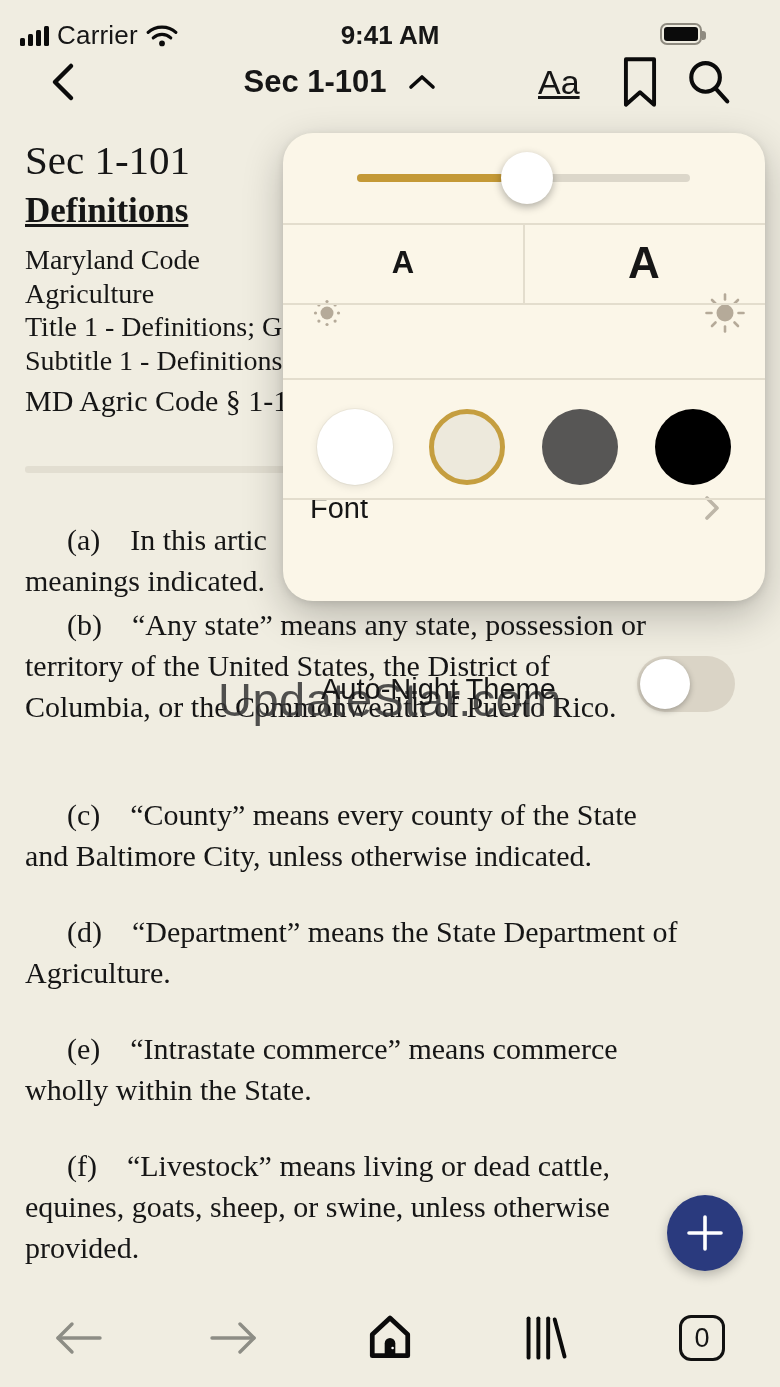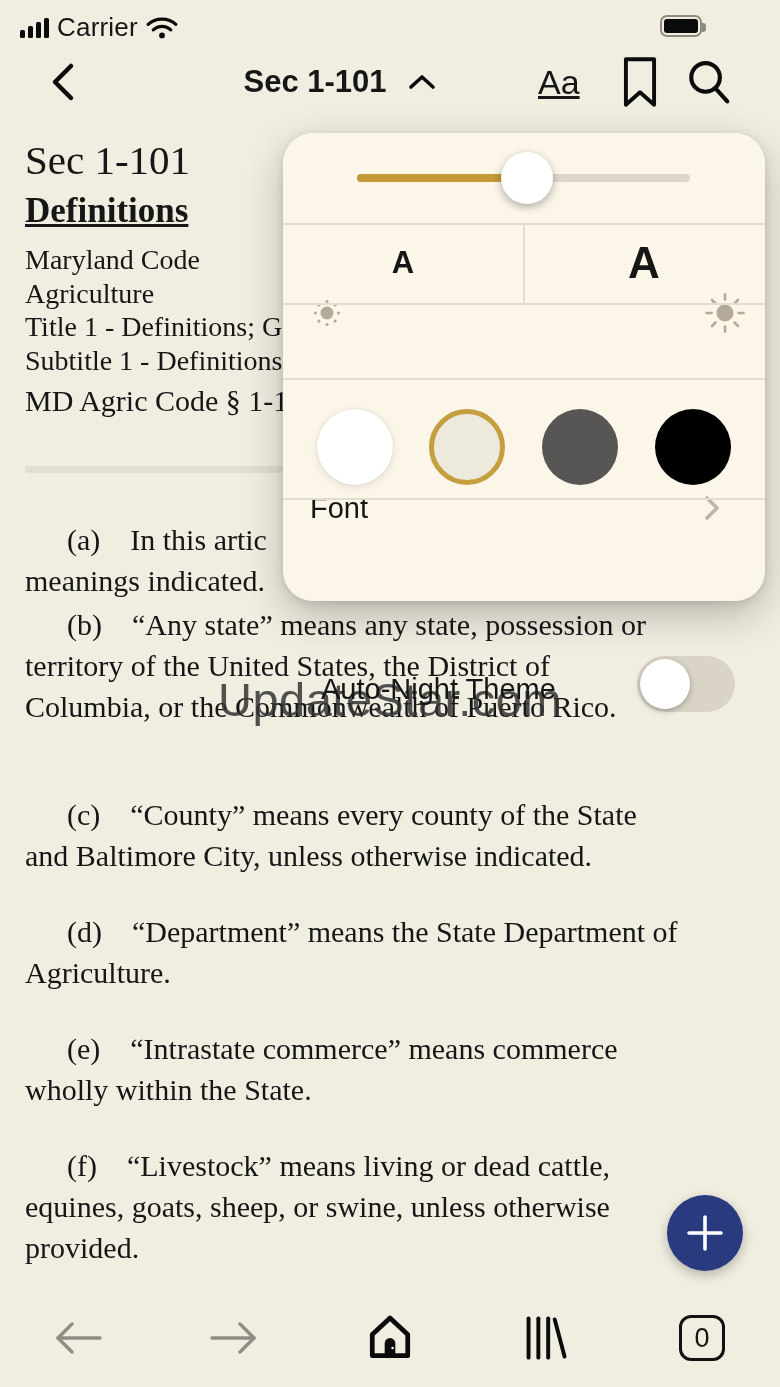--- a/index.html
+++ b/index.html
@@ -5,21 +5,21 @@
   html,body{margin:0;padding:0;background:#c9c7bd;}
   *{box-sizing:border-box;}
   .screen{
     position:relative;width:780px;height:1387px;margin:0 auto;
     background:#F0EDE1;overflow:hidden;
     font-family:"Liberation Sans",sans-serif;color:#161616;
   }
   .abs{position:absolute;}
 
   
-  .statusbar{left:0;top:4px;width:720px;height:44px;}
+  .statusbar{left:0;top:12px;width:720px;height:44px;}
   .carrier-group{left:20px;top:8px;display:flex;align-items:center;gap:8px;}
   .carrier-label{font-size:26px;letter-spacing:.2px;}
   .sigbars{display:flex;align-items:flex-end;gap:3px;height:20px;}
   .sigbars i{display:block;width:5px;background:#0b0b0b;border-radius:1.5px;}
   .time{left:0;top:8px;width:780px;text-align:center;font-size:26px;font-weight:600;}
   .battery{right:18px;top:11px;width:42px;height:22px;border:2px solid #8f8b80;border-radius:7px;padding:2px;}
   .battery .lvl{width:100%;height:100%;background:#0b0b0b;border-radius:3px;}
   .battery .cap{position:absolute;right:-6px;top:6px;width:4px;height:9px;background:#8f8b80;border-radius:0 3px 3px 0;}
 
   
@@ -114,20 +114,21 @@
           <i style="height:16px"></i>
           <i style="height:20px"></i>
       </span>
       <span class="carrier-label">Carrier</span>
       <svg width="32" height="24" viewBox="0 0 34 26">
         <path d="M2 9 C10 1.5 24 1.5 32 9" fill="none" stroke="#0b0b0b" stroke-width="3.4" stroke-linecap="round"></path>
         <path d="M7.5 15 C13 10 21 10 26.5 15" fill="none" stroke="#0b0b0b" stroke-width="3.4" stroke-linecap="round"></path>
         <circle cx="17" cy="21" r="3.1" fill="#0b0b0b"></circle>
       </svg>
     </div>
+    <div class="abs time">9:41 AM</div>
     <div class="abs battery">
       <div class="lvl"></div>
         <div class="cap"></div>
     </div>
   </div>
 
   <div class="abs navbar">
     <div class="abs nav-back">
       <svg width="26" height="40" viewBox="0 0 26 40">
         <polyline points="21,4 5,20 21,36" fill="none" stroke="#0b0b0b" stroke-width="4.5" stroke-linecap="round" stroke-linejoin="round"></polyline>

